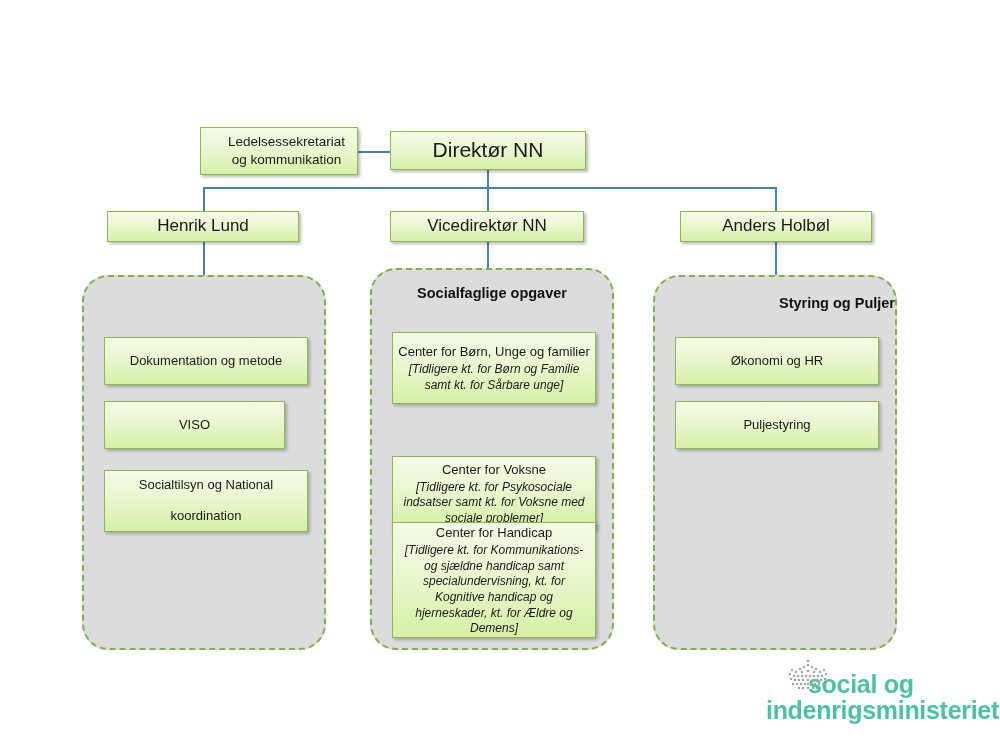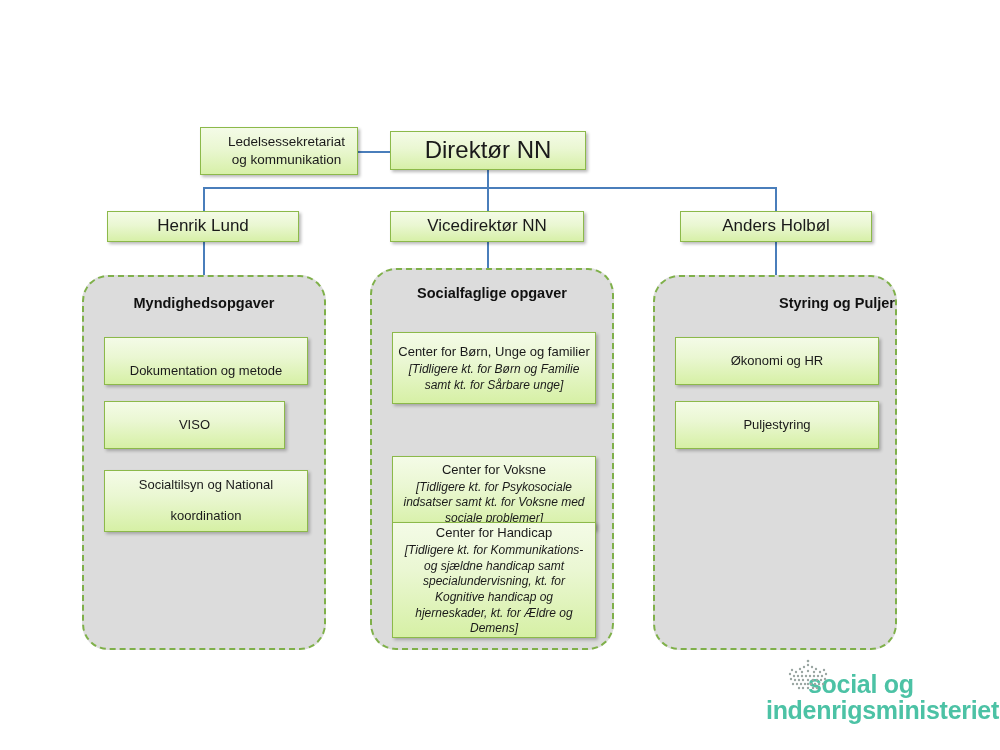--- a/index.html
+++ b/index.html
@@ -21,21 +21,21 @@
     position:absolute;
     box-sizing:border-box;
     border:1px solid #8CB94A;
     background:linear-gradient(to bottom,#F4FBE7 0%,#EAF7D2 45%,#D7F0A8 100%);
     box-shadow:2px 2px 3px rgba(0,0,0,.28);
     display:flex;align-items:center;justify-content:center;
     text-align:center;
     color:#1a1a1a;
     line-height:1.35;
   }
-  .node-top{font-size:24px;}
+  .node-top{font-size:21px;}
   .node-secretariat{font-size:13.5px;padding:4px 6px;}
   .node-lvl2{font-size:17px;}
 
   
   .panel{
     position:absolute;
     box-sizing:border-box;
     background:#DCDCDC;
     border:2px dashed #7FB04A;
     border-radius:26px;
@@ -100,23 +100,22 @@
 
   <div class="node node-top" style="left:390px;top:131px;width:196px;height:39px;">Direktør NN</div>
 
   <div class="node node-lvl2" style="left:107px;top:211px;width:192px;height:31px;">Henrik Lund</div>
 
   <div class="node node-lvl2" style="left:390px;top:211px;width:194px;height:31px;">Vicedirektør NN</div>
 
   <div class="node node-lvl2" style="left:680px;top:211px;width:192px;height:31px;">Anders Holbøl</div>
 
   <div class="panel" style="left:82px;top:275px;width:244px;height:375px;">
-    <div class="panel-title" style="top:17px;">Myndighedsopgaver</div>
-
-    <div class="task" style="left:20px;top:60px;width:204px;height:48px;justify-content:flex-end;">
+
+    <div class="task" style="left:20px;top:60px;width:204px;height:48px;">
       <div class="t-main">Dokumentation og metode</div>
     </div>
 
     <div class="task" style="left:20px;top:124px;width:181px;height:48px;">
       <div class="t-main">VISO</div>
     </div>
 
     <div class="task" style="left:20px;top:193px;width:204px;height:62px;">
       <div class="t-main sparse">Socialtilsyn og National koordination</div>
     </div>

